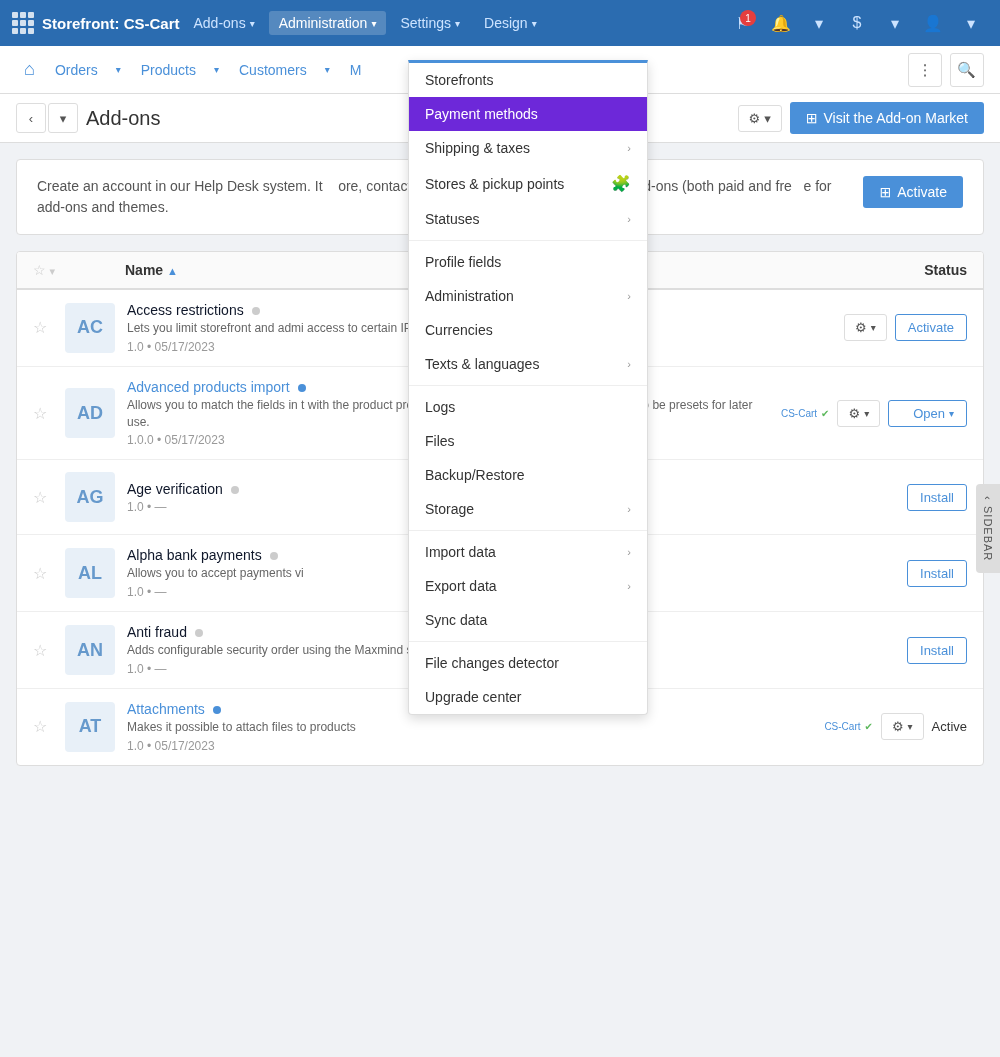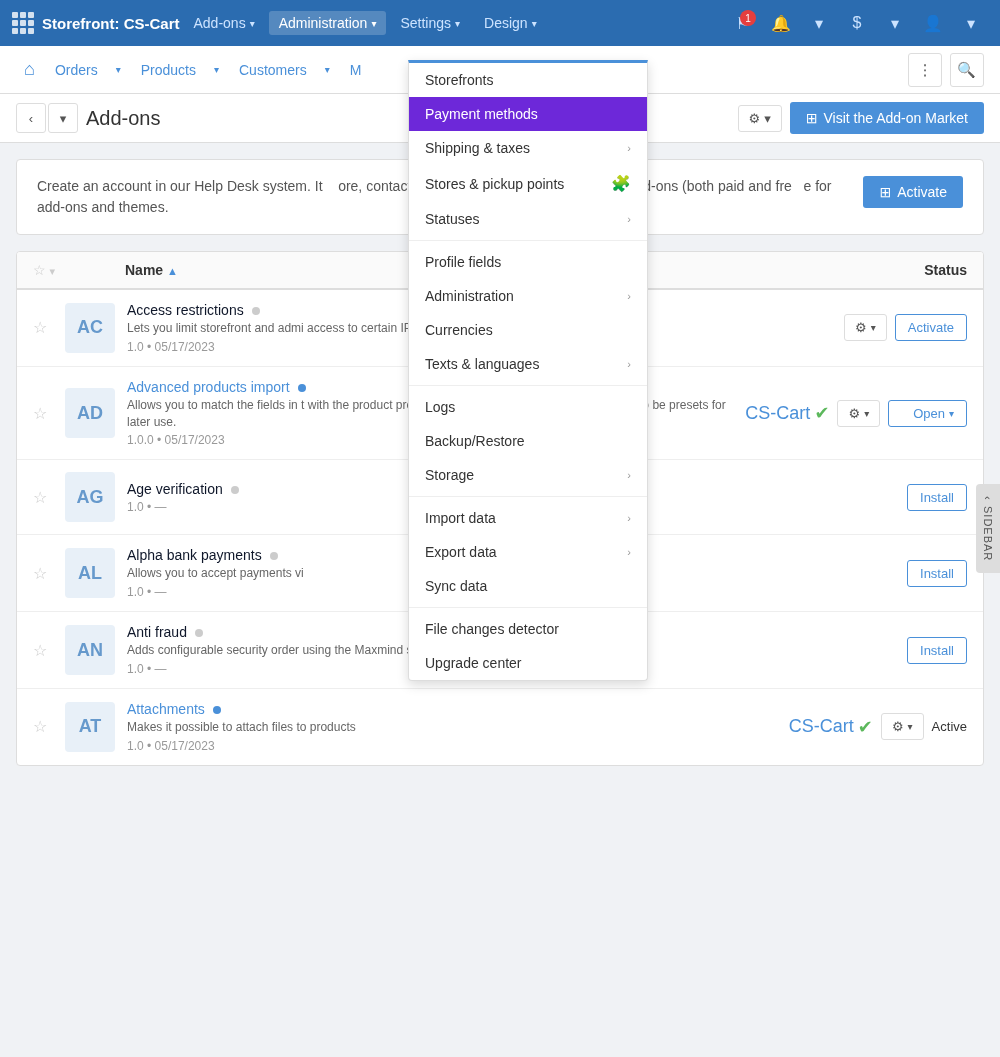--- a/index.html
+++ b/index.html
@@ -238,21 +238,21 @@
     }
 
     .addon-info { flex: 1; }
     .addon-name { color: #4a90d9; font-size: 14px; font-weight: 500; cursor: pointer; }
     .addon-name.inactive { color: #0f172a; }
     .addon-name .dot { display: inline-block; width: 8px; height: 8px; border-radius: 50%; background: #4a90d9; margin-left: 4px; }
     .addon-desc { color: #666; font-size: 12px; margin-top: 2px; line-height: 1.4; }
     .addon-version { color: #999; font-size: 12px; margin-top: 3px; }
 
     .addon-actions { display: flex; align-items: center; gap: 8px; margin-left: 16px; }
-    .vendor-badge { color: #4a90d9; font-size: 18px; display: flex; align-items: center; gap: 4px; }
+    .vendor-badge { color: #4a90d9; font-size: 10px; display: flex; align-items: center; gap: 4px; }
     .check-icon { color: #5cb85c; }
 
     .btn-action {
       border: 1px solid #4a90d9;
       color: #4a90d9;
       background: #fff;
       border-radius: 3px;
       padding: 5px 12px;
       cursor: pointer;
       font-size: 13px;
@@ -611,20 +611,23 @@
     </div>
     <div class="dropdown-item">
       <span>Texts &amp; languages</span>
       <span class="dropdown-arrow">›</span>
     </div>
     <div class="dropdown-separator"></div>
     <div class="dropdown-item">
       <span>Logs</span>
     </div>
     <div class="dropdown-item">
+      <span>Files</span>
+    </div>
+    <div class="dropdown-item">
       <span>Backup/Restore</span>
     </div>
     <div class="dropdown-item">
       <span>Storage</span>
       <span class="dropdown-arrow">›</span>
     </div>
     <div class="dropdown-separator"></div>
     <div class="dropdown-item">
       <span>Import data</span>
       <span class="dropdown-arrow">›</span>

